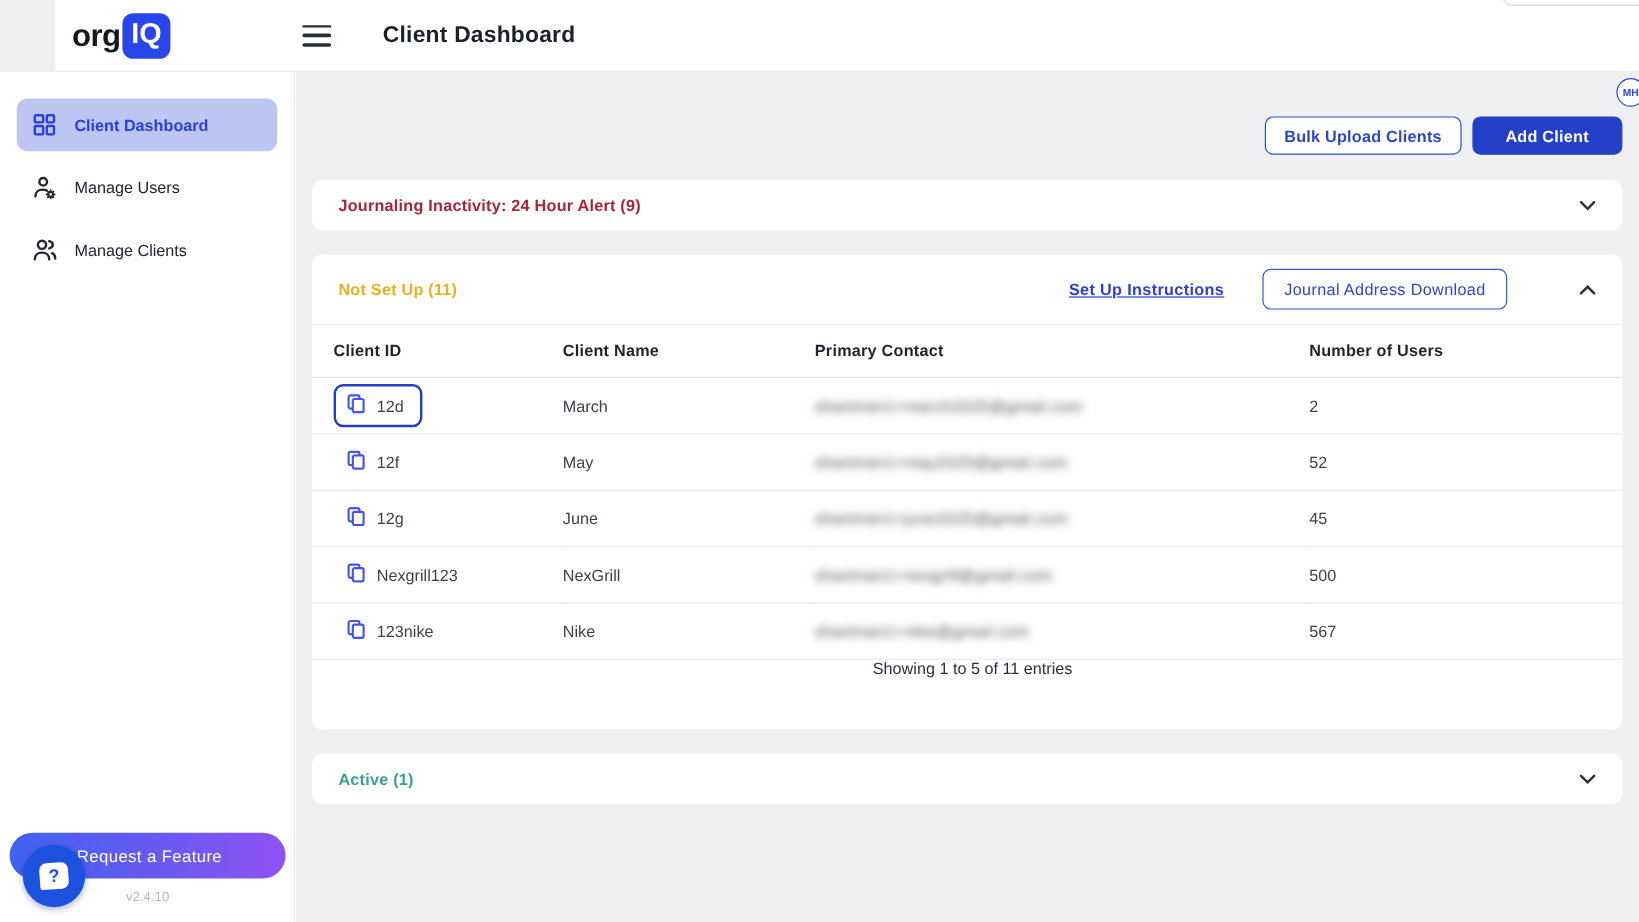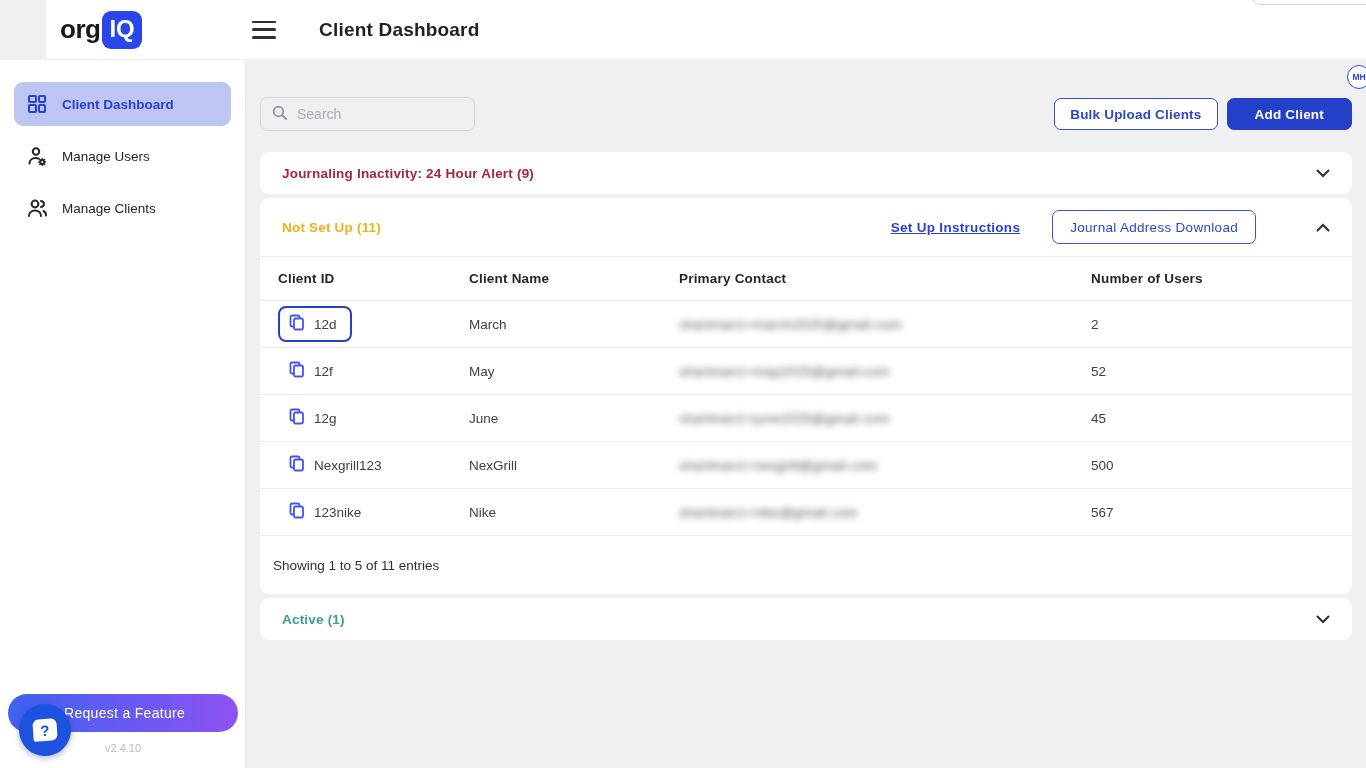--- a/index.html
+++ b/index.html
@@ -80,21 +80,21 @@
   .btn-outline {
     background:#fff; border:1px solid #3050cd; color:#2b47c8; border-radius:7px;
     height:32px; padding:0 15px; font-size:13.5px; font-weight:bold; cursor:pointer; letter-spacing:0.2px;
     font-family:"Liberation Sans","DejaVu Sans",sans-serif;
   }
   .btn-filled {
     background:#2440c8; border:1px solid #2440c8; color:#fff; border-radius:7px;
     height:32px; padding:0 27px; font-size:13.5px; font-weight:bold; cursor:pointer; letter-spacing:0.2px;
     font-family:"Liberation Sans","DejaVu Sans",sans-serif;
   }
-  .card { background:#fff; border-radius:9px; margin-top:4px; }
+  .card { background:#fff; border-radius:9px; margin-top:20px; }
   .card.alert-card { margin-top:21px; }
   .collapse-row {
     display:flex; align-items:center; height:42px; padding:0 22px; cursor:pointer;
   }
   .collapse-row .chev { margin-left:auto; }
   .alert-title { color:#a52639; font-weight:bold; font-size:13.5px; letter-spacing:0.2px; }
   .active-title { color:#3aa08f; font-weight:bold; font-size:13.5px; letter-spacing:0.2px; }
   
   .nsu-header { display:flex; align-items:center; height:58px; padding:0 22px; }
   .nsu-title { color:#eeb01f; font-weight:bold; font-size:13.5px; letter-spacing:0.2px; }
@@ -119,21 +119,21 @@
   .clients tr:last-child td { border-bottom:1px solid #e9ebee; }
   .id-chip {
     display:inline-flex; align-items:center; gap:9px; padding:6px 13px 6px 9px;
     border:2px solid transparent; border-radius:8px; cursor:pointer;
   }
   .id-chip.selected { border-color:#2441c6; }
   .contact-cell { position:relative; }
   .contact-patch { position:absolute; left:-14px; top:-6px; bottom:-6px; width:238px; background:#fff; }
   .email-blur { position:relative; filter:blur(3.6px); color:#4a4f57; letter-spacing:0.3px; }
   
-  .table-footer { display:flex; align-items:center; height:58px; padding:0 4px 0 13px; }
+  .table-footer { display:flex; align-items:center; height:58px; padding:0 4px 0 13px;flex-direction:column; }
   .showing { font-size:13.5px; color:#2c3038; }
   .footer-right { margin-left:auto; display:flex; align-items:center; }
   .display-label { color:#9aa1ac; font-size:13.5px; margin-right:11px; }
   .display-input {
     width:86px; height:36px; border:1px solid #d3d5da; border-radius:8px; padding:0 13px;
     font-size:14px; color:#7b8494; outline:none; background:#fff;
     font-family:"Liberation Sans","DejaVu Sans",sans-serif;
   }
   .pager { display:flex; align-items:center; gap:6px; margin-left:30px; }
   .page-btn {
@@ -226,29 +226,20 @@
     <div class="feature-circle">
       <div class="chat-q">?</div>
     </div>
     <div class="version">v2.4.10</div>
   </div>
 </nav>
 
 <main class="main">
 
   <div class="toolbar">
-    <div class="search-box">
-      <span>
-        <svg width="16" height="16" viewBox="0 0 16 16">
-            <circle cx="6.5" cy="6.5" r="4.8" fill="none" stroke="#8b929c" stroke-width="1.8"></circle>
-            <path d="M10.3 10.3 L14 14" stroke="#8b929c" stroke-width="1.8" stroke-linecap="round"></path>
-          </svg>
-      </span>
-      <input type="text" placeholder="Search" style="">
-    </div>
     <div class="toolbar-actions">
       <button class="btn-outline">Bulk Upload Clients</button>
       <button class="btn-filled">Add Client</button>
     </div>
   </div>
 
   <section class="card alert-card">
     <div class="collapse-row">
       <span class="alert-title">Journaling Inactivity: 24 Hour Alert (9)</span>
       <span class="chev">

